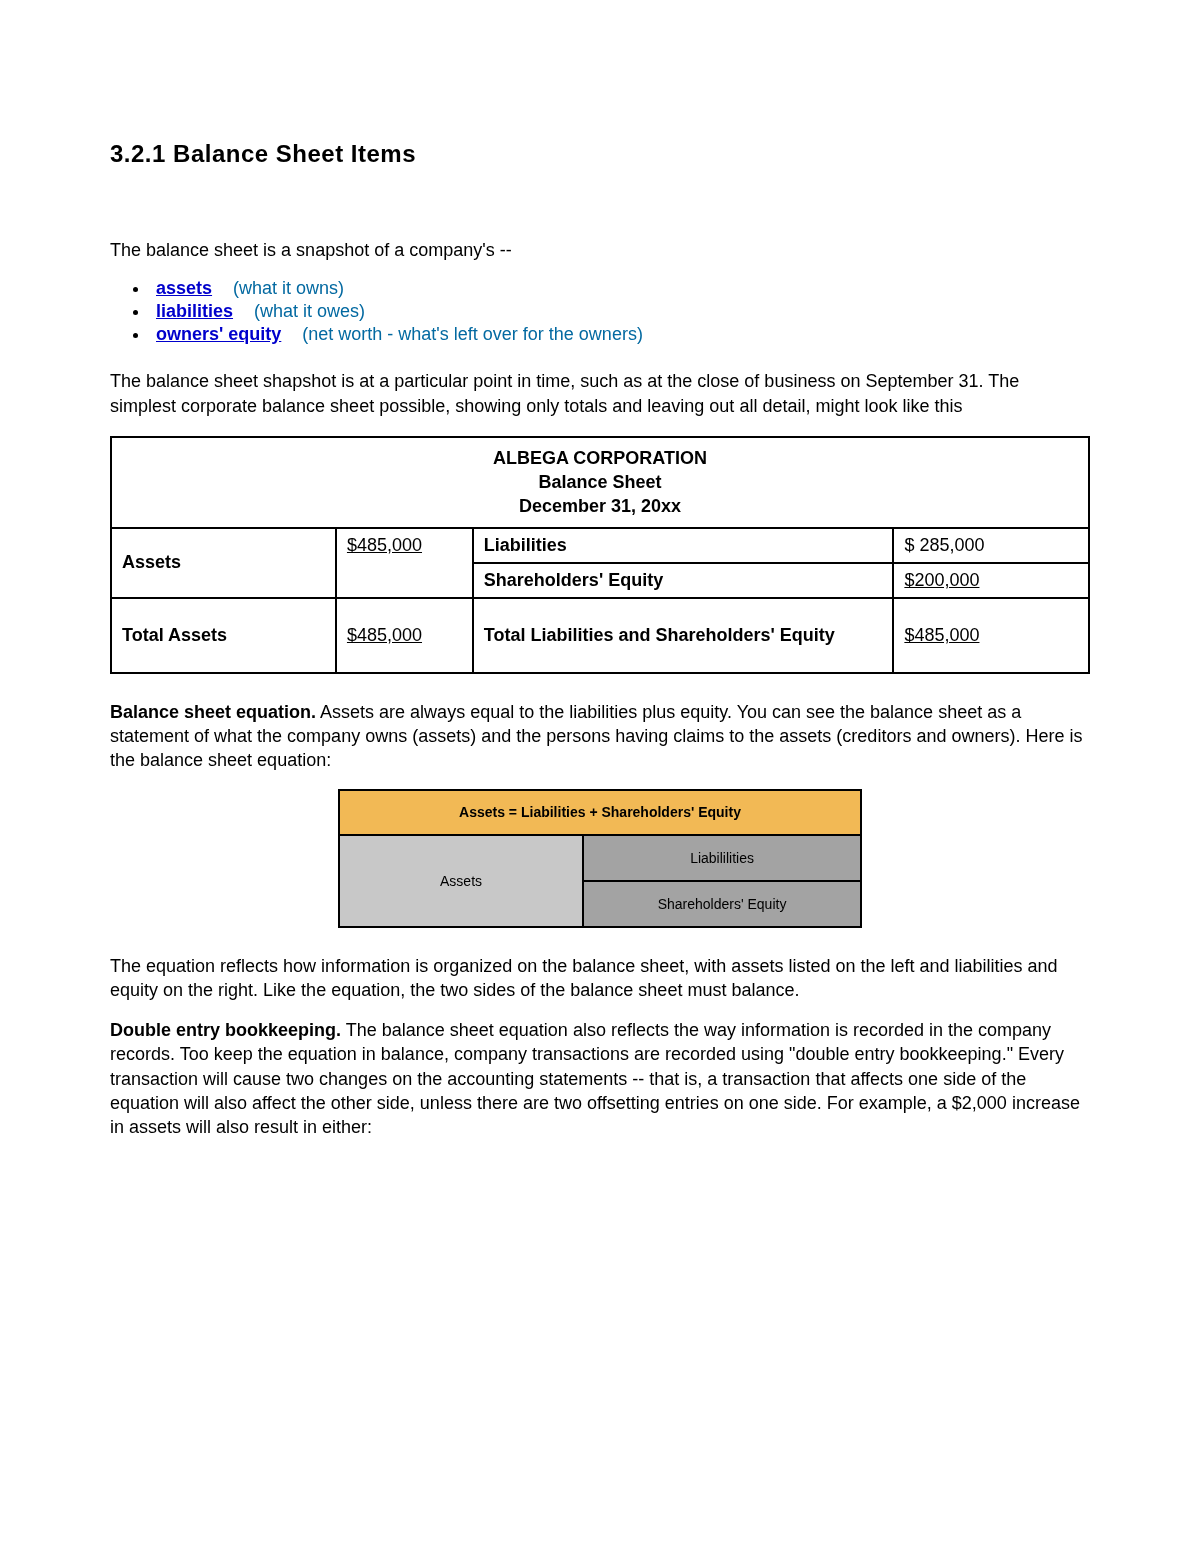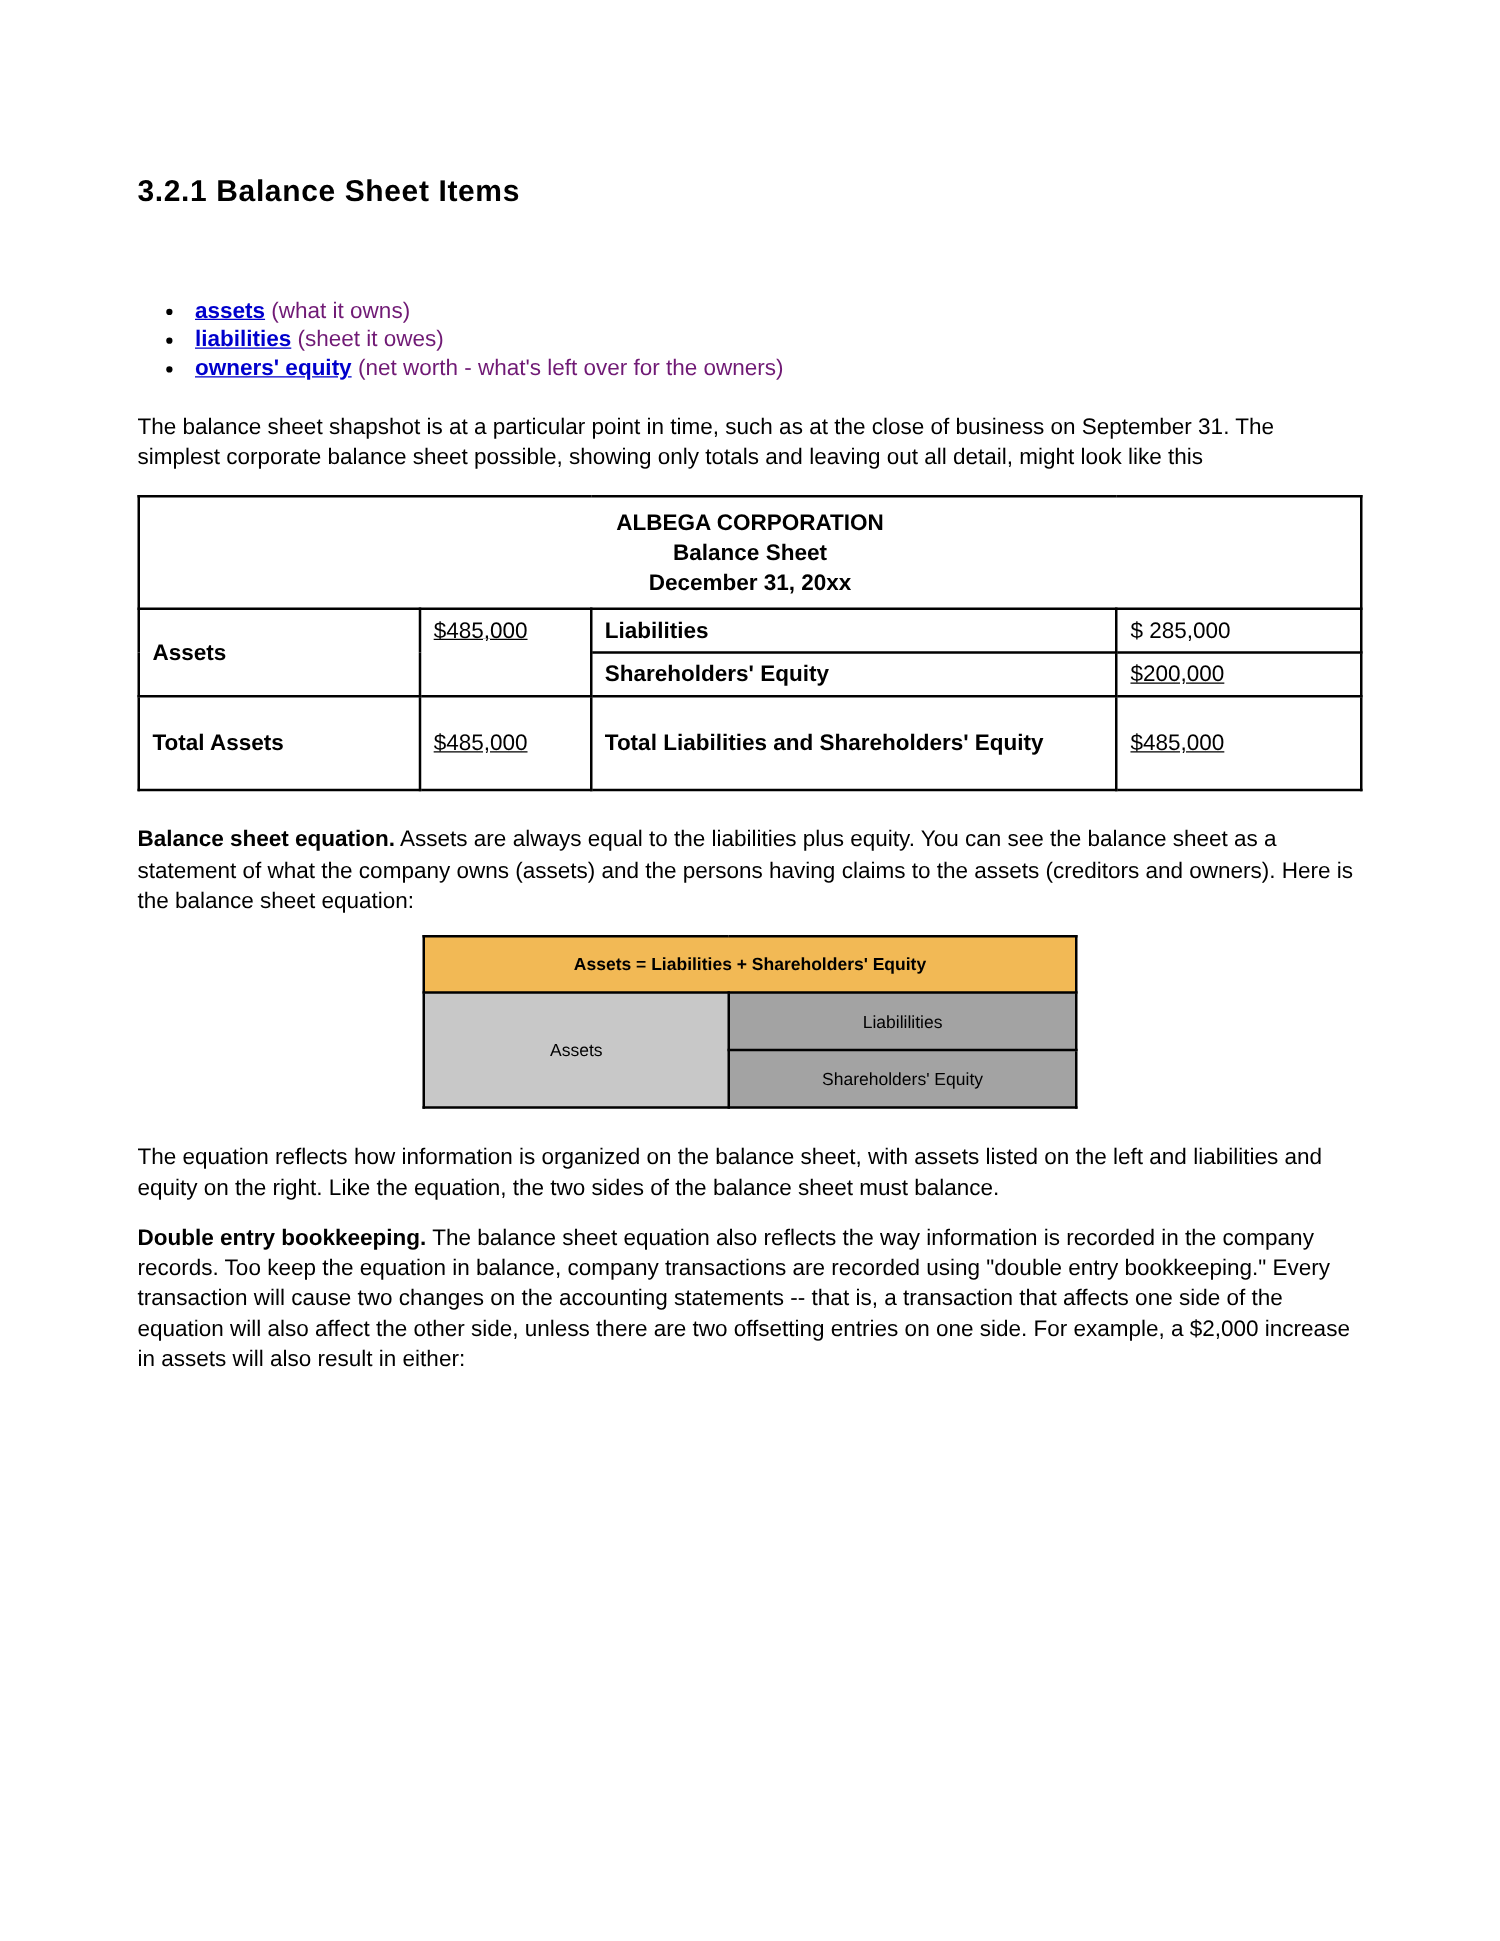--- a/index.html
+++ b/index.html
@@ -34,21 +34,22 @@
   ul.bullets li {
     margin: 2px 0;
     padding-left: 6px;
   }
   a.hlink {
     color: #0000cc;
     font-weight: bold;
     text-decoration: underline;
   }
   .afterlink {
-    color: #701a75;
+    color: #0369a1;
+    margin-left: 16px;
   }
 
   
   table.balance {
     width: 100%;
     border-collapse: collapse;
     margin: 18px 0 26px 0;
   }
   table.balance th, table.balance td {
     border: 2px solid #000;
@@ -101,27 +102,28 @@
     padding: 14px 60px;
   }
 </style>
 </head>
 <body>
 
 <div class="page">
 
   <h1>3.2.1 Balance Sheet Items</h1>
 
+  <p>The balance sheet is a snapshot of a company's --</p>
 
   <ul class="bullets">
     <li>
       <a class="hlink" href="#">assets</a><span class="afterlink"> (what it owns)</span>
     </li>
     <li>
-      <a class="hlink" href="#">liabilities</a><span class="afterlink"> (sheet it owes)</span>
+      <a class="hlink" href="#">liabilities</a><span class="afterlink"> (what it owes)</span>
     </li>
     <li>
       <a class="hlink" href="#">owners' equity</a><span class="afterlink"> (net worth - what's left over for the owners)</span>
     </li>
   </ul>
 
   <p>The balance sheet shapshot is at a particular point in time, such as at the close of business on September 31. The simplest corporate balance sheet possible, showing only totals and leaving out all detail, might look like this</p>
 
   <table class="balance">
     <tbody>

